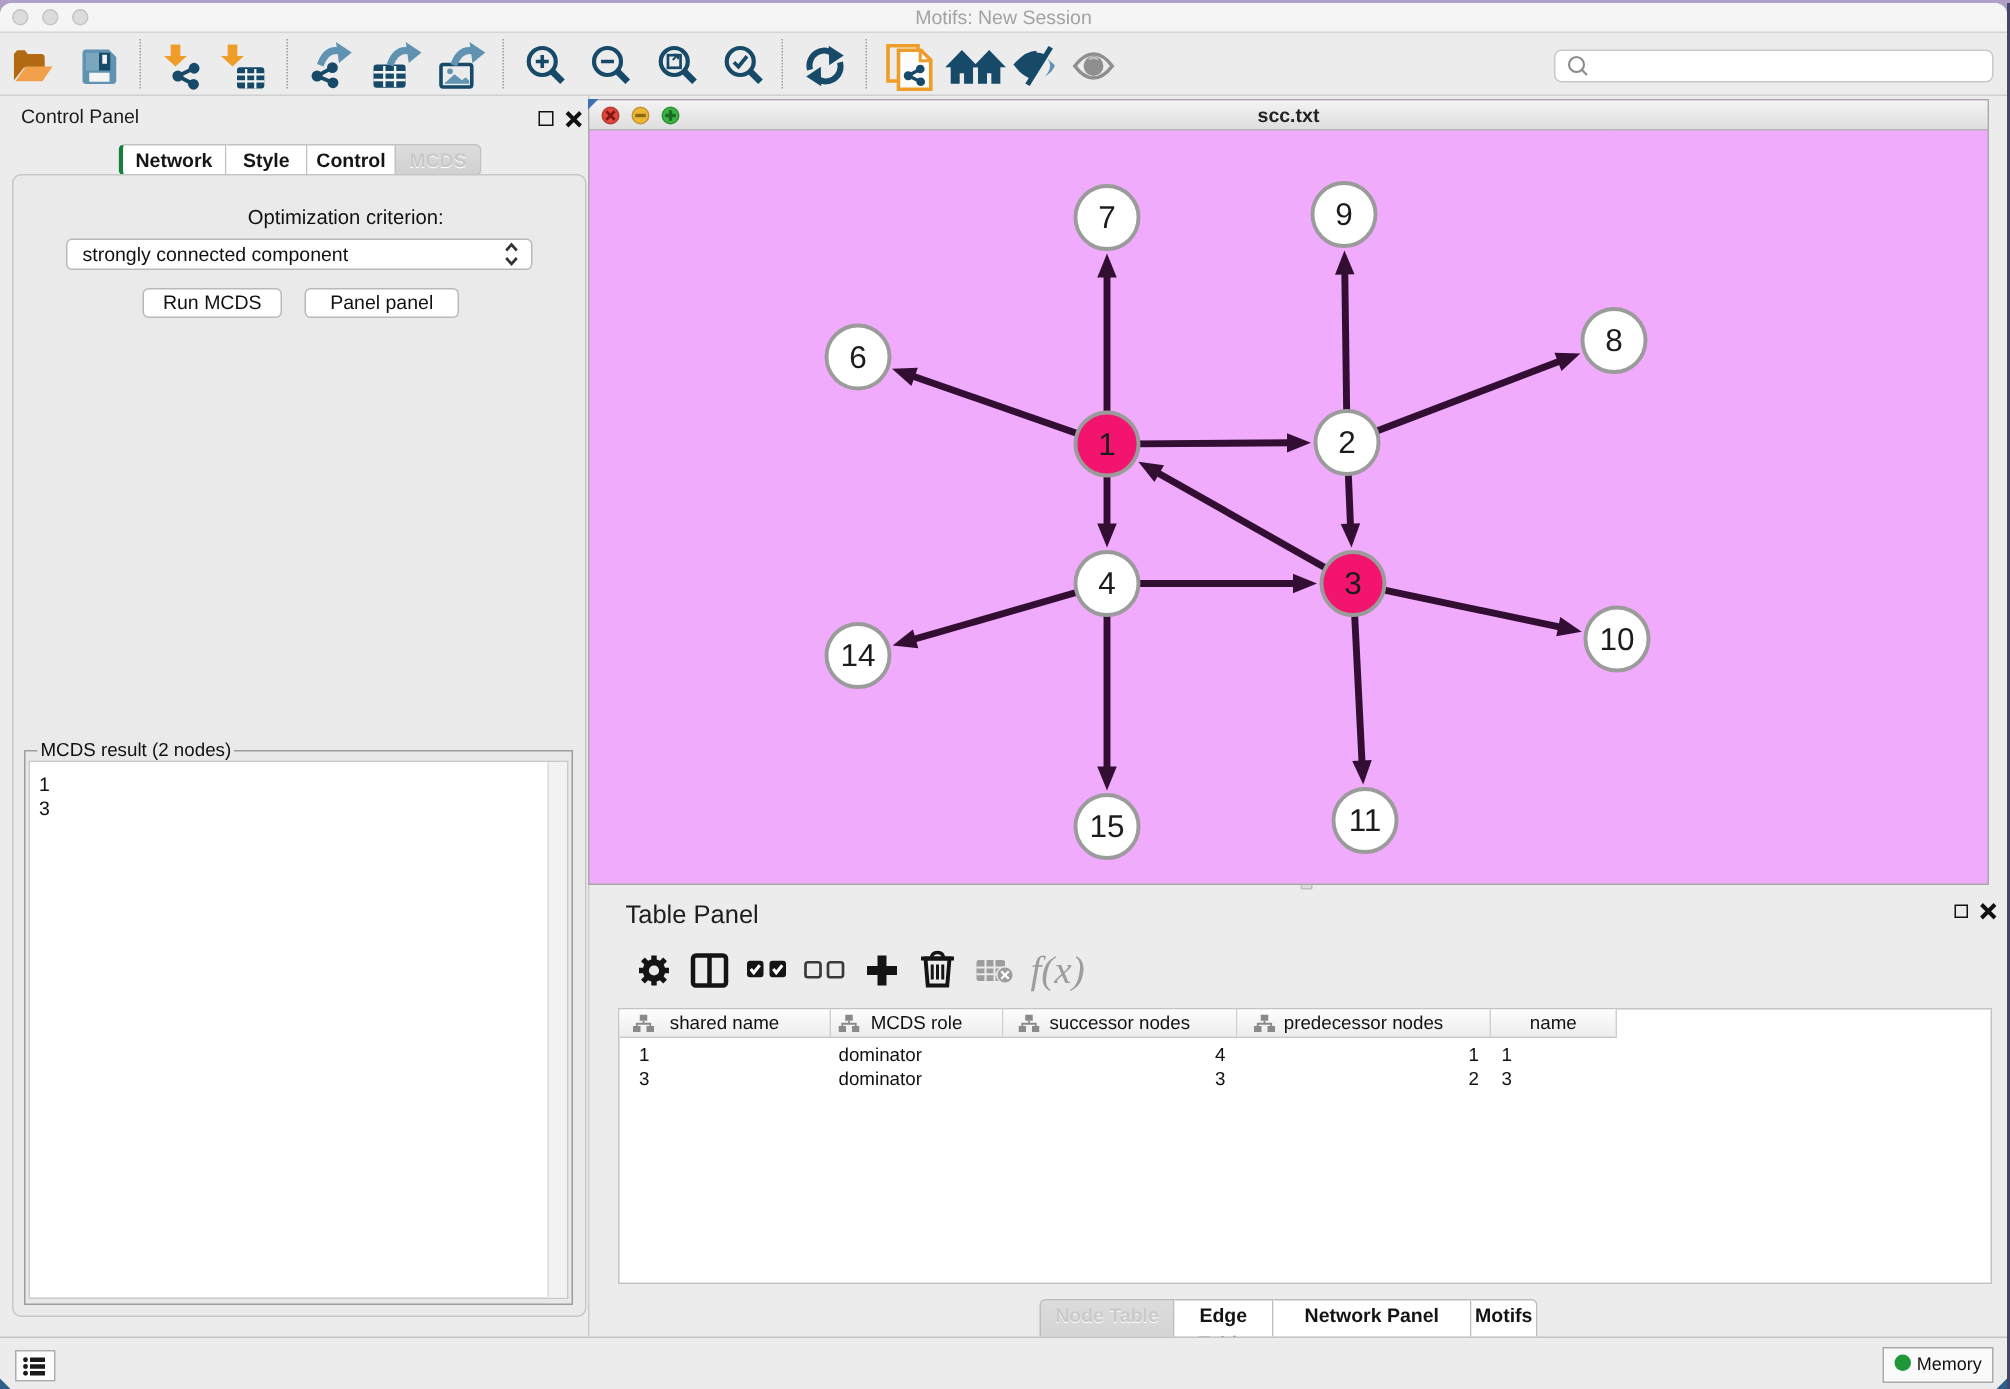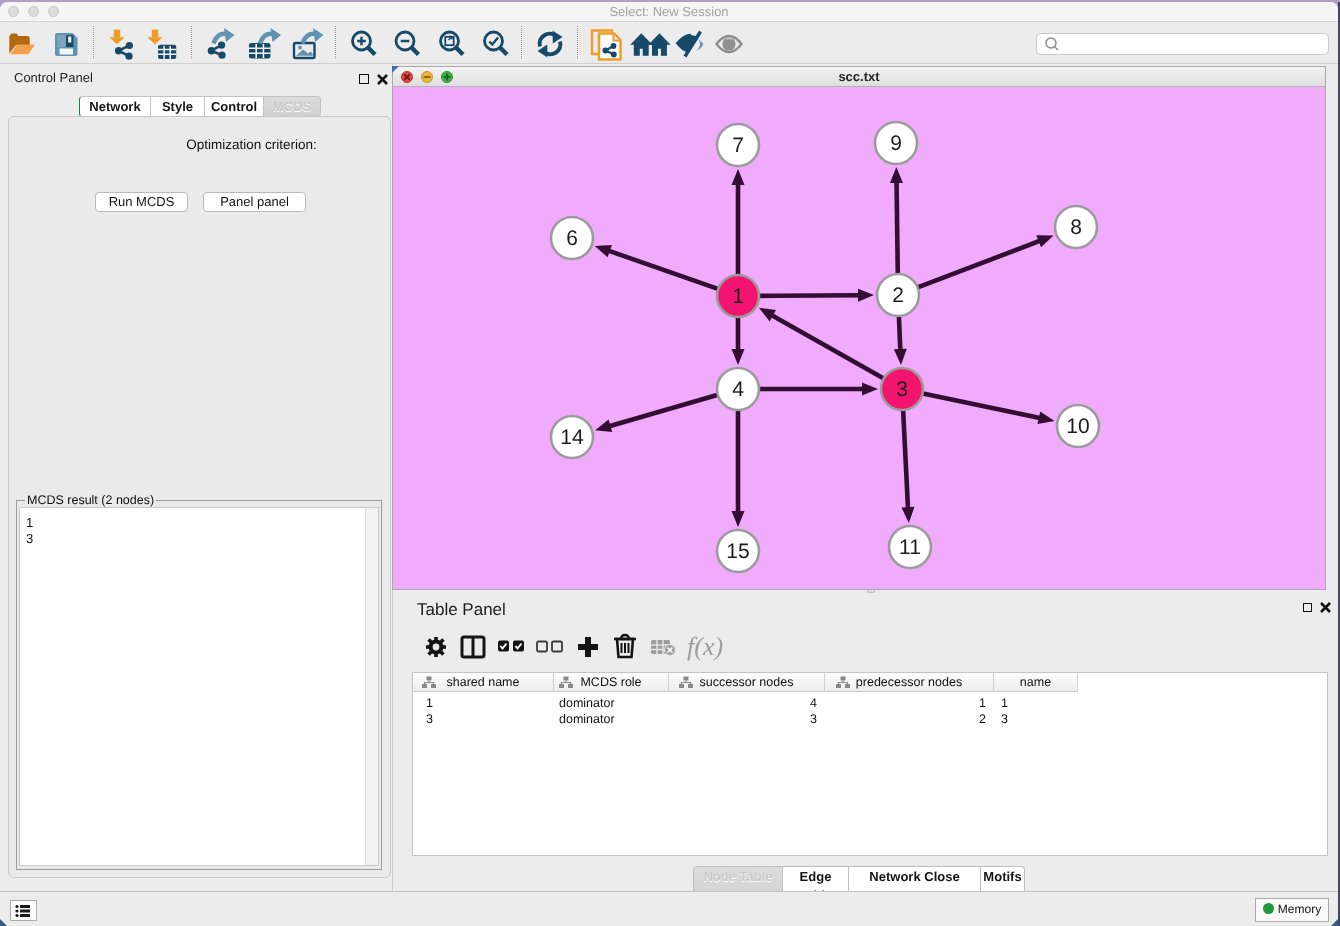--- a/index.html
+++ b/index.html
@@ -13,25 +13,25 @@
 #titlebar .dot { position:absolute; top:4px; width:11px; height:11px; border-radius:50%; background:#dcdcdc; border:1px solid #c4c4c4; }
 #title-text { width:100%; text-align:center; font-size:13px; color:#a2a2a2; line-height:19px; }
 #toolbar { left:0; top:22px; width:1338px; height:42px; background:#ececec; border-bottom:1px solid #cfcfcf; }
 .tsep { position:absolute; top:4px; height:33px; width:1px; border-left:1px dotted #9a9a9a; }
 #main { left:0; top:64px; width:1338px; height:829px; background:#ececec; }
 
 #cp-title { left:14px; top:70px; font-size:13px; color:#1d1d1d; }
 #cp-float { left:359px; top:74px; width:10px; height:10px; border:1.6px solid #111; }
 .tabsrow { position:absolute; display:flex; }
 .tab { border:1px solid #c2c2c2; border-left:none; background:#fff; font-size:13px; font-weight:bold; color:#151515; text-align:center; line-height:19px; }
-.tab.first { border-left:1px solid #15803d; border-radius:4px 0 0 4px; }
+.tab.first { border-left:3px solid #15803d; border-radius:4px 0 0 4px; }
 .tab.last { border-radius:0 4px 4px 0; }
 .tab.sel { background:linear-gradient(#dcdcdc,#d0d0d0); color:#c9c9c9; text-shadow:0 1px 0 #fff; }
 #cp-inner { left:8px; top:116px; width:383px; height:762px; border:1px solid #c6c6c6; border-radius:6px; background:#eaeaea; }
-#opt-label { left:0; top:137px; width:461px; text-align:center; font-size:13.5px; color:#111;margin-left:21px; }
+#opt-label { left:0; top:137px; width:461px; text-align:center; font-size:13.5px; color:#111; }
 #combo { left:44px; top:159px; width:311px; height:21px; background:#fff; border:1px solid #b9b9b9; border-radius:4px; font-size:13px; color:#111; line-height:19px; padding-left:10px; }
 .btn { position:absolute; height:20px; background:#fff; border:1px solid #b9b9b9; border-radius:4px; font-size:13px; color:#111; text-align:center; line-height:18px; }
 #fieldset { left:16px; top:500px; width:366px; height:370px; border:1px solid #9d9d9d; background:#e9e9e9; }
 #fs-legend { position:absolute; left:8px; top:-8px; background:#e9e9e9; font-size:12.5px; color:#111; padding:0 2px; }
 #fs-white { position:absolute; left:2px; top:6px; right:2px; bottom:3px; background:#fff; border:1px solid #c9c9c9; font-size:13px; color:#111; padding:7px 0 0 6px; line-height:16px; }
 #fs-scroll { position:absolute; right:0; top:0; bottom:0; width:13px; background:#f2f2f2; border-left:1px solid #ddd; }
 
 #frame { left:392px; top:66px; width:934px; height:524px; background:#f0abfc; border:1px solid #a8a8a8; }
 #frame-tb { position:absolute; z-index:2; left:0; top:0; right:0; height:20px; background:linear-gradient(#f3f3f3,#dedede); border-bottom:1px solid #b4b4b4; }
 .tl { position:absolute; top:4px; width:12px; height:12px; border-radius:50%; }
@@ -49,21 +49,21 @@
 #listbtn { position:absolute; left:10px; top:8px; width:27px; height:21px; background:#fcfcfc; border:1px solid #adadad; }
 </style>
 </head>
 <body>
 <div id="win">
     <div id="inw">
   <div id="titlebar" class="abs">
     <div class="dot" style="left:8px"></div>
     <div class="dot" style="left:28px"></div>
     <div class="dot" style="left:48px"></div>
-    <div id="title-text">Select: New Session</div>
+    <div id="title-text">Motifs: New Session</div>
   </div>
   <div id="toolbar" class="abs">
     <svg width="1338" height="41" style="position:absolute;left:0;top:0">
       <g id="TICONS">
             <path d="M9.3 31.5 L9.3 14 L11.5 11.5 L16.5 11.5 L18.5 14 L27.5 14 Q29.8 14 29.8 16.5 L29.8 23 L16 23 L9.3 31.5 Z" fill="#b26a12"></path>
 <path d="M10.2 32.2 L17.3 22.4 L35 22.4 L28.3 32.2 Z" fill="#f2a04b"></path>
 <g>
 <path d="M55 13.5 Q55 11 57.5 11 L72.5 11 L77.5 16 L77.5 31.5 Q77.5 34 75 34 L57.5 34 Q55 34 55 31.5 Z" fill="#6092b2"></path>
 <path d="M57.3 13.2 L66 13.2 L66 25 L57.3 25 Z" fill="#7aa6c0"></path>
 <path d="M66 13.2 L73.5 13.2 L73.5 25 L66 25 Z" fill="#174a68"></path>
@@ -202,20 +202,26 @@
         <path d="M2 2 L11 11 M11 2 L2 11" stroke="#111" stroke-width="2.6"></path>
       </svg>
   <div class="tabsrow" style="left:79px;top:96px">
     <div class="tab first" style="width:72px">Network</div>
     <div class="tab" style="width:54px">Style</div>
     <div class="tab" style="width:59px">Control</div>
     <div class="tab last sel" style="width:57px">MCDS</div>
   </div>
   <div id="cp-inner" class="abs"></div>
   <div id="opt-label" class="abs">Optimization criterion:</div>
+  <div id="combo" class="abs">strongly connected component
+    <svg width="12" height="17" style="position:absolute;right:7px;top:1px">
+      <path d="M2.5 6 L6 2 L9.5 6" fill="none" stroke="#333" stroke-width="1.8"></path>
+      <path d="M2.5 11 L6 15 L9.5 11" fill="none" stroke="#333" stroke-width="1.8"></path>
+    </svg>
+  </div>
   <div class="btn" style="left:95px;top:192px;width:93px">Run MCDS</div>
   <div class="btn" style="left:203px;top:192px;width:103px">Panel panel</div>
   <div id="fieldset" class="abs">
     <div id="fs-legend">MCDS result (2 nodes)</div>
     <div id="fs-white">1<br>3<div id="fs-scroll"></div></div>
   </div>
 
   <div id="frame" class="abs">
         <svg style="position:absolute;left:-1px;top:-1px;z-index:3" width="7" height="7">
           <path d="M0 0 L7 0 L0 7 Z" fill="#3d6fb4"></path>
@@ -395,21 +401,21 @@
       <div class="td" style="left:588px;top:22px">1</div>
       <div class="td" style="left:13px;top:38px">3</div>
       <div class="td" style="left:146px;top:38px">dominator</div>
       <div class="td" style="left:256px;top:38px;width:148px;text-align:right">3</div>
       <div class="td" style="left:412px;top:38px;width:161px;text-align:right">2</div>
       <div class="td" style="left:588px;top:38px">3</div>
     </div>
     <div class="tabsrow" style="left:288px;top:270px">
       <div class="btab" style="width:90px;border-left:1px solid #bdbdbd;border-radius:4px 0 0 4px;background:linear-gradient(#dcdcdc,#d0d0d0);color:#c9c9c9;text-shadow:0 1px 0 #fff">Node Table</div>
       <div class="btab" style="width:66px">Edge Table</div>
-      <div class="btab" style="width:132px">Network Close</div>
+      <div class="btab" style="width:132px">Network Panel</div>
       <div class="btab" style="width:44px;border-radius:0 4px 4px 0">Motifs</div>
     </div>
   </div>
   <div id="status" class="abs">
     <div id="listbtn">
       <svg width="25" height="19">
             <g fill="#1a1a1a">
         <circle cx="6" cy="5.5" r="1.6"></circle>
               <rect x="9" y="4" width="10" height="3"></rect>
         <circle cx="6" cy="10" r="1.6"></circle>

